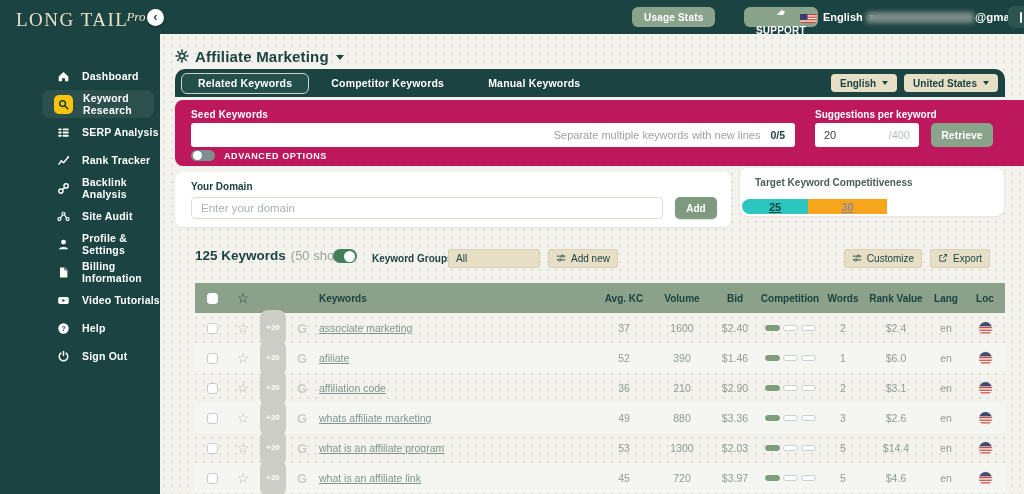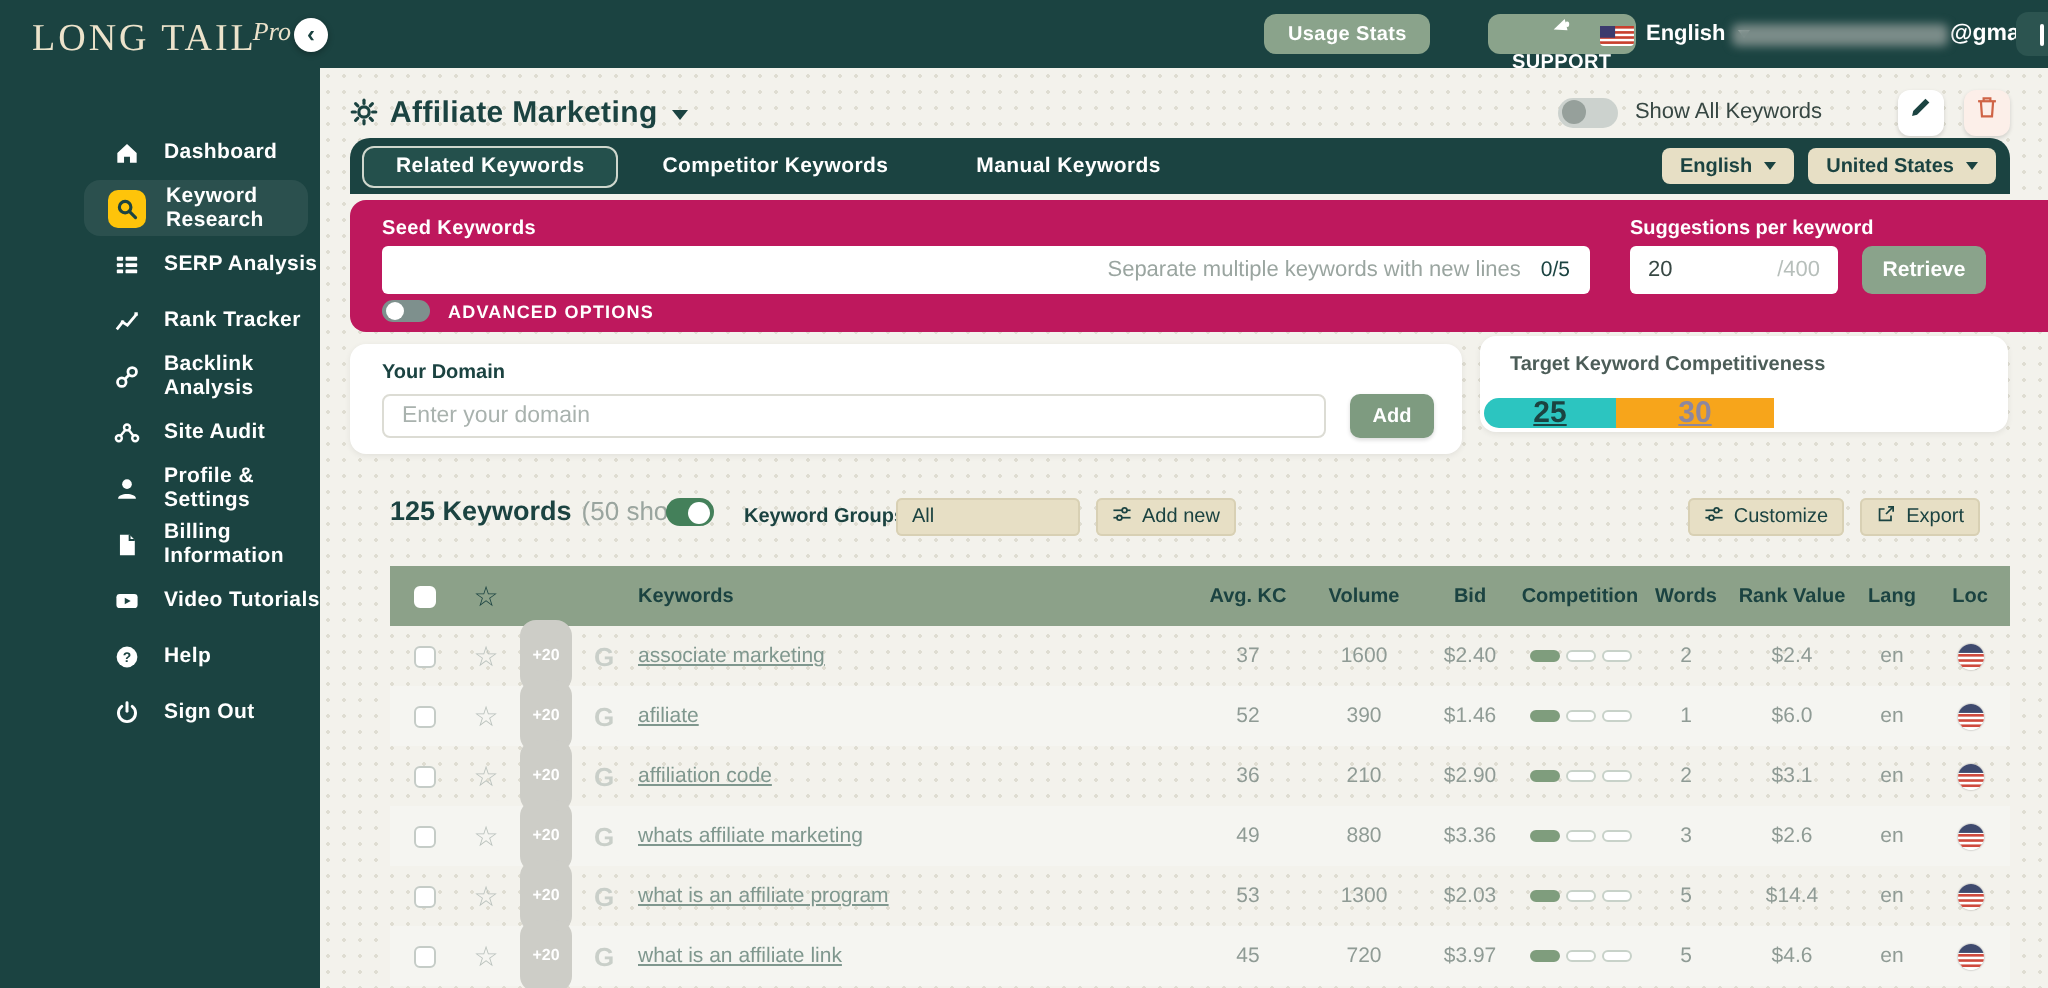--- a/index.html
+++ b/index.html
@@ -67,41 +67,41 @@
   .tab { color:#fff; font-size:10.5px; font-weight:bold; padding:0 22px; cursor:pointer; letter-spacing:0.2px; }
   .tab.active { margin-left:6px; border:1px solid #cfd7cd; border-radius:6px; background:#24504c; height:21px; line-height:19px; padding:0 16px; }
   .tab-spacer { flex:1; }
   .select-cream { background:#e7dfc5; color:#1b4341; border-radius:4px; height:18px; display:flex; align-items:center; gap:6px; padding:0 9px; font-size:10px; font-weight:bold; margin-right:7px; cursor:pointer; }
   
   .seed-panel { position:absolute; left:175px; top:100px; width:922px; height:66px; background:#be185d; border-radius:8px; z-index:1; }
   .seed-label { position:absolute; left:16px; top:9px; color:#fff; font-size:10px; font-weight:bold; letter-spacing:0.2px; }
   .seed-input-wrap { position:absolute; left:16px; top:23px; width:604px; height:24px; background:#fff; border-radius:3px; display:flex; align-items:center; }
   .seed-input-wrap input { flex:1; border:none; outline:none; background:transparent; font-family:inherit; font-size:11px; color:#374743; padding:0 10px;text-align:right; }
   .seed-input-wrap input::placeholder { color:#9aa5a0; }
-  .seed-counter { font-size:10.5px; font-weight:normal; color:#1b4341; padding-right:10px; }
+  .seed-counter { font-size:10.5px; font-weight:bold; color:#1b4341; padding-right:10px; }
   .adv-row { position:absolute; left:16px; top:50px; display:flex; align-items:center; }
   .tg-adv { width:24px; height:11px; background:#7e908d; }
   .tg-adv .knob { width:9px; height:9px; left:1.5px; top:1px; }
   .adv-label { color:#fff; font-size:9px; font-weight:bold; letter-spacing:0.6px; margin-left:9px; }
   .sugg-label { position:absolute; left:640px; top:9px; color:#fff; font-size:10px; font-weight:bold; }
   .sugg-input { position:absolute; left:640px; top:23px; width:104px; height:24px; background:#fff; border-radius:3px; display:flex; align-items:center; justify-content:space-between; padding:0 9px; }
   .sugg-val { font-size:11px; color:#374743; }
   .sugg-max { font-size:11px; color:#b7bfbb; }
   .retrieve-btn { position:absolute; left:756px; top:23px; width:62px; height:24px; background:#8aa38b; border:none; border-radius:5px; color:#fff; font-size:10.5px; font-weight:bold; font-family:inherit; cursor:pointer; }
   
   .domain-card { position:absolute; left:175px; top:172px; width:556px; height:55px; background:#fff; border-radius:8px; box-shadow:0 1px 3px rgba(0,0,0,0.07); z-index:1; }
   .card-label { position:absolute; left:16px; top:9px; font-size:10px; font-weight:bold; color:#1b4341; }
   .domain-input { position:absolute; left:16px; top:25px; width:472px; height:22px; border:1px solid #dcdcd4; border-radius:4px; font-family:inherit; font-size:11.5px; color:#374743; padding:0 9px; outline:none; background:#fff; }
   .domain-input::placeholder { color:#a9b2ae; }
   .add-btn { position:absolute; left:500px; top:25px; width:42px; height:22px; background:#7e9b80; border:none; border-radius:5px; color:#fff; font-size:10px; font-weight:bold; font-family:inherit; cursor:pointer; box-shadow:0 1px 2px rgba(0,0,0,0.15); }
   
   .target-card { position:absolute; left:740px; top:168px; width:264px; height:48px; background:#fff; border-radius:8px; box-shadow:0 1px 3px rgba(0,0,0,0.07); z-index:1; }
   .target-label { position:absolute; left:15px; top:9px; font-size:10px; color:#4c5d58; font-weight:bold; }
   .target-bar { position:absolute; left:2px; top:31px; height:15px; display:flex; }
-  .seg { height:15px; display:flex; align-items:center; justify-content:center; font-size:15px; font-weight:bold;text-decoration:underline; }
+  .seg { height:15px; display:flex; align-items:center; justify-content:center; font-size:11px; font-weight:bold;text-decoration:underline; }
   .seg-0 { width:66px; border-radius:8px 0 0 8px; color:#1b4341; }
   .seg-1 { width:79px; color:#8d87a0; }
   
   .kw-toolbar { position:absolute; left:175px; top:240px; width:830px; height:34px; z-index:1; }
   .kw-count-line { position:absolute; left:20px; top:8px; display:flex; align-items:baseline; gap:5px; }
   .kw-count { font-size:13.5px; font-weight:bold; color:#1b4341; }
   .kw-shown { font-size:13px; color:#9aa59f; }
   .tg-kw { position:absolute; left:158px; top:9px; width:24px; height:14px; background:#44805a; }
   .tg-kw .knob { width:11px; height:11px; right:2px; }
   .groups-label { position:absolute; left:197px; top:13px; font-size:10px; color:#1b4341; font-weight:bold; }
@@ -312,40 +312,20 @@
             <line x1="11.3" y1="7" x2="12.9" y2="7"></line>
             <line x1="2.8" y1="2.8" x2="3.9" y2="3.9"></line>
             <line x1="10.1" y1="10.1" x2="11.2" y2="11.2"></line>
             <line x1="11.2" y1="2.8" x2="10.1" y2="3.9"></line>
             <line x1="3.9" y1="10.1" x2="2.8" y2="11.2"></line>
           </g>
         </g>
       </svg></span>
   <span class="page-title">Affiliate Marketing</span>
   <span class="title-caret"></span>
-  <div class="head-right">
-    <span class="toggle tg-show">
-        <span class="knob"></span>
-      </span>
-    <span class="show-label">Show All Keywords</span>
-    <span class="icon-btn edit-btn">
-        <span><svg viewBox="0 0 14 14">
-            <path d="M2.2 11.8l.6-2.7 6.6-6.6 2.1 2.1-6.6 6.6z" fill="currentColor"></path>
-          </svg></span>
-      </span>
-    <span class="icon-btn trash-btn">
-        <span><svg viewBox="0 0 14 14">
-            <g stroke="currentColor" stroke-width="1.2" fill="none">
-              <line x1="2.2" y1="3.9" x2="11.8" y2="3.9"></line>
-              <path d="M5.2 3.9V2.4h3.6v1.5"></path>
-              <path d="M3.7 3.9l.6 8.1h5.4l.6-8.1"></path>
-            </g>
-          </svg></span>
-      </span>
-  </div>
 </div>
 
 <div class="tabbar">
   <div class="tab active">Related Keywords</div>
   <div class="tab">Competitor Keywords</div>
   <div class="tab">Manual Keywords</div>
   <div class="tab-spacer"></div>
   <div class="select-cream">
       <span>English</span>
       <span class="caret-d"></span>

